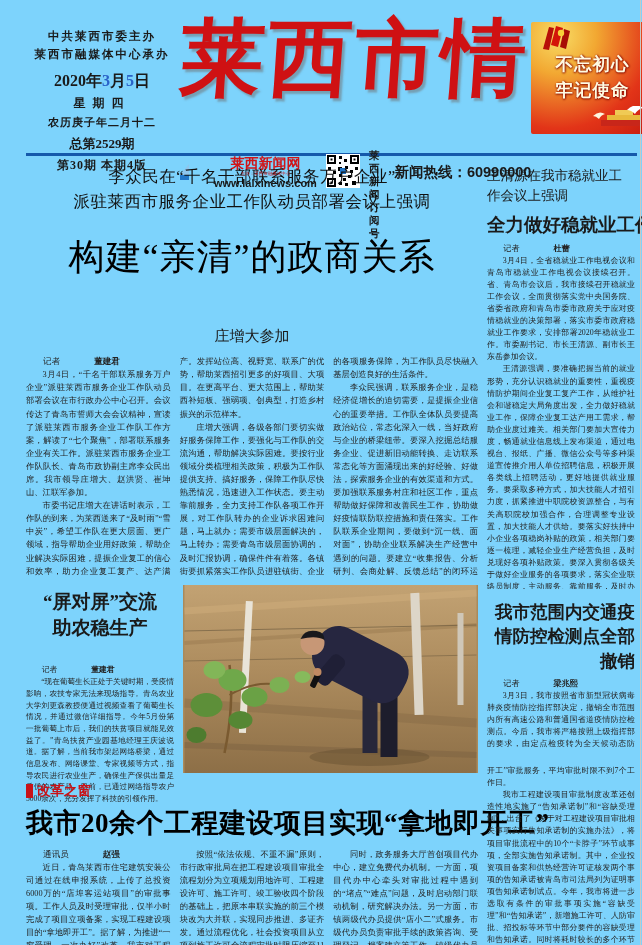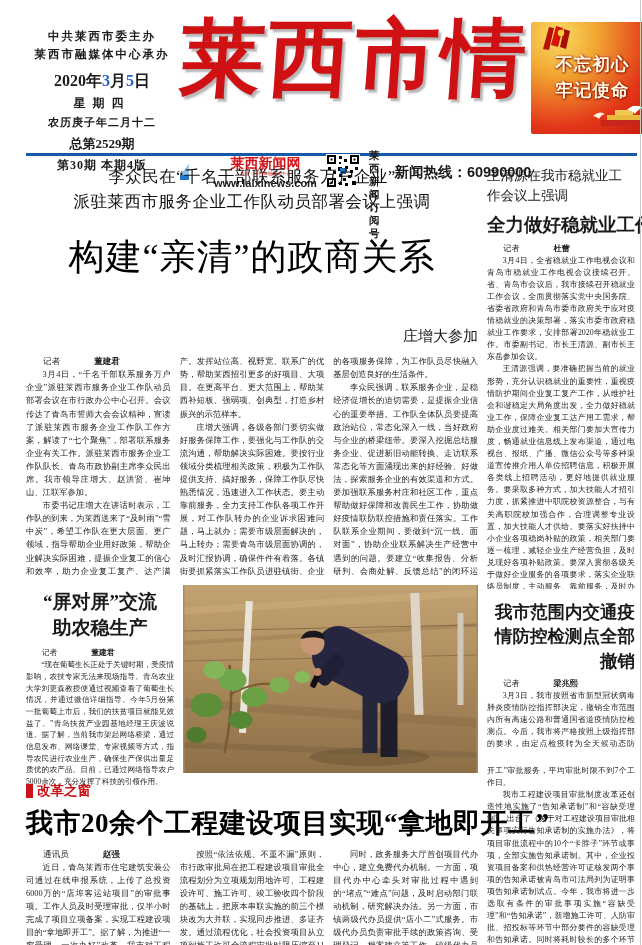--- a/index.html
+++ b/index.html
@@ -1,18 +1,18 @@
 <!DOCTYPE html>
 <html><head>
 <meta charset="utf-8">
 <style>
   html,body{margin:0;padding:0;background:#e8e8e4;}
   .page{
     width:642px;height:945px;box-sizing:border-box;position:relative;
-    background:#ffffff;margin:0 auto;padding:0 5px 0 26px;overflow:hidden;
+    background:#7dd3fc;margin:0 auto;padding:0 5px 0 26px;overflow:hidden;
     font-family:"Liberation Serif",serif;color:#1a1a1a;
   }
   .page::after{content:"";position:absolute;top:0;right:1px;bottom:0;width:1px;background:#c9c9c4;}
 
   
   .masthead{display:flex;align-items:flex-start;padding-top:16px;height:132px;}
   .pub-info{width:152px;text-align:center;font-weight:bold;flex:none;padding-top:12px;}
   .pub-info .org{font-size:11.5px;letter-spacing:2px;line-height:1.55;font-family:"Liberation Sans",sans-serif;}
   .pub-info .date{font-size:16px;margin-top:7px;}
   .pub-info .num-blue{color:#2a62c8;}
@@ -50,34 +50,34 @@
   
   .content{display:flex;gap:9px;padding-top:8px;}
   .main-left{width:452px;flex:none;}
   .rail{width:148px;flex:none;}
 
   .kicker{text-align:center;font-size:16.5px;line-height:1.52;letter-spacing:.5px;color:#111;}
   .headline{
     text-align:center;font-size:36px;font-weight:normal;letter-spacing:1px;margin:19px 0 4px;
     white-space:nowrap;color:#000;
   }
-  .subline{text-align:right;font-size:15px;margin-bottom:9px;margin-top:45px;}
+  .subline{text-align:center;font-size:15px;margin-bottom:9px;margin-top:45px;}
 
   .body-text p{margin:0;text-indent:2em;}
   .body-text p.no-indent{text-indent:0;}
   .reporter{margin:0;text-indent:1em;font-size:1.03em;}
   .reporter .rep-name{font-weight:bold;margin-left:32px;}
 
   .main-body{
     height:224px;column-count:3;column-gap:9px;column-fill:auto;overflow:hidden;
     font-size:8.3px;line-height:13.1px;text-align:justify;color:#242424;
   }
   .mid-row{display:flex;gap:9px;margin-top:6px;height:190px;}
   .ping{width:148px;flex:none;}
-  .ping-title{font-size:19px;font-weight:bold;text-align:center;line-height:1.35;margin:4px 0 7px;}
+  .ping-title{font-size:19px;font-weight:bold;text-align:center;line-height:1.35;margin:4px 0 24px;}
   .ping-body{font-size:7.6px;line-height:11.7px;text-align:justify;color:#242424;}
   .photo-frame{width:295px;height:188px;flex:none;overflow:hidden;background:#a98a5c;}
 
   .bottom{margin-top:7px;}
   .section-label{display:flex;align-items:center;gap:4px;color:#c81318;font-weight:bold;
     font-size:13.5px;font-family:"Liberation Sans",sans-serif;}
   .red-square{width:7px;height:14px;background:#c81318;display:inline-block;}
   .bottom-headline{
     text-align:center;font-size:27px;font-weight:bold;letter-spacing:.5px;margin:5px 0 7px;white-space:nowrap;color:#000;
   }

